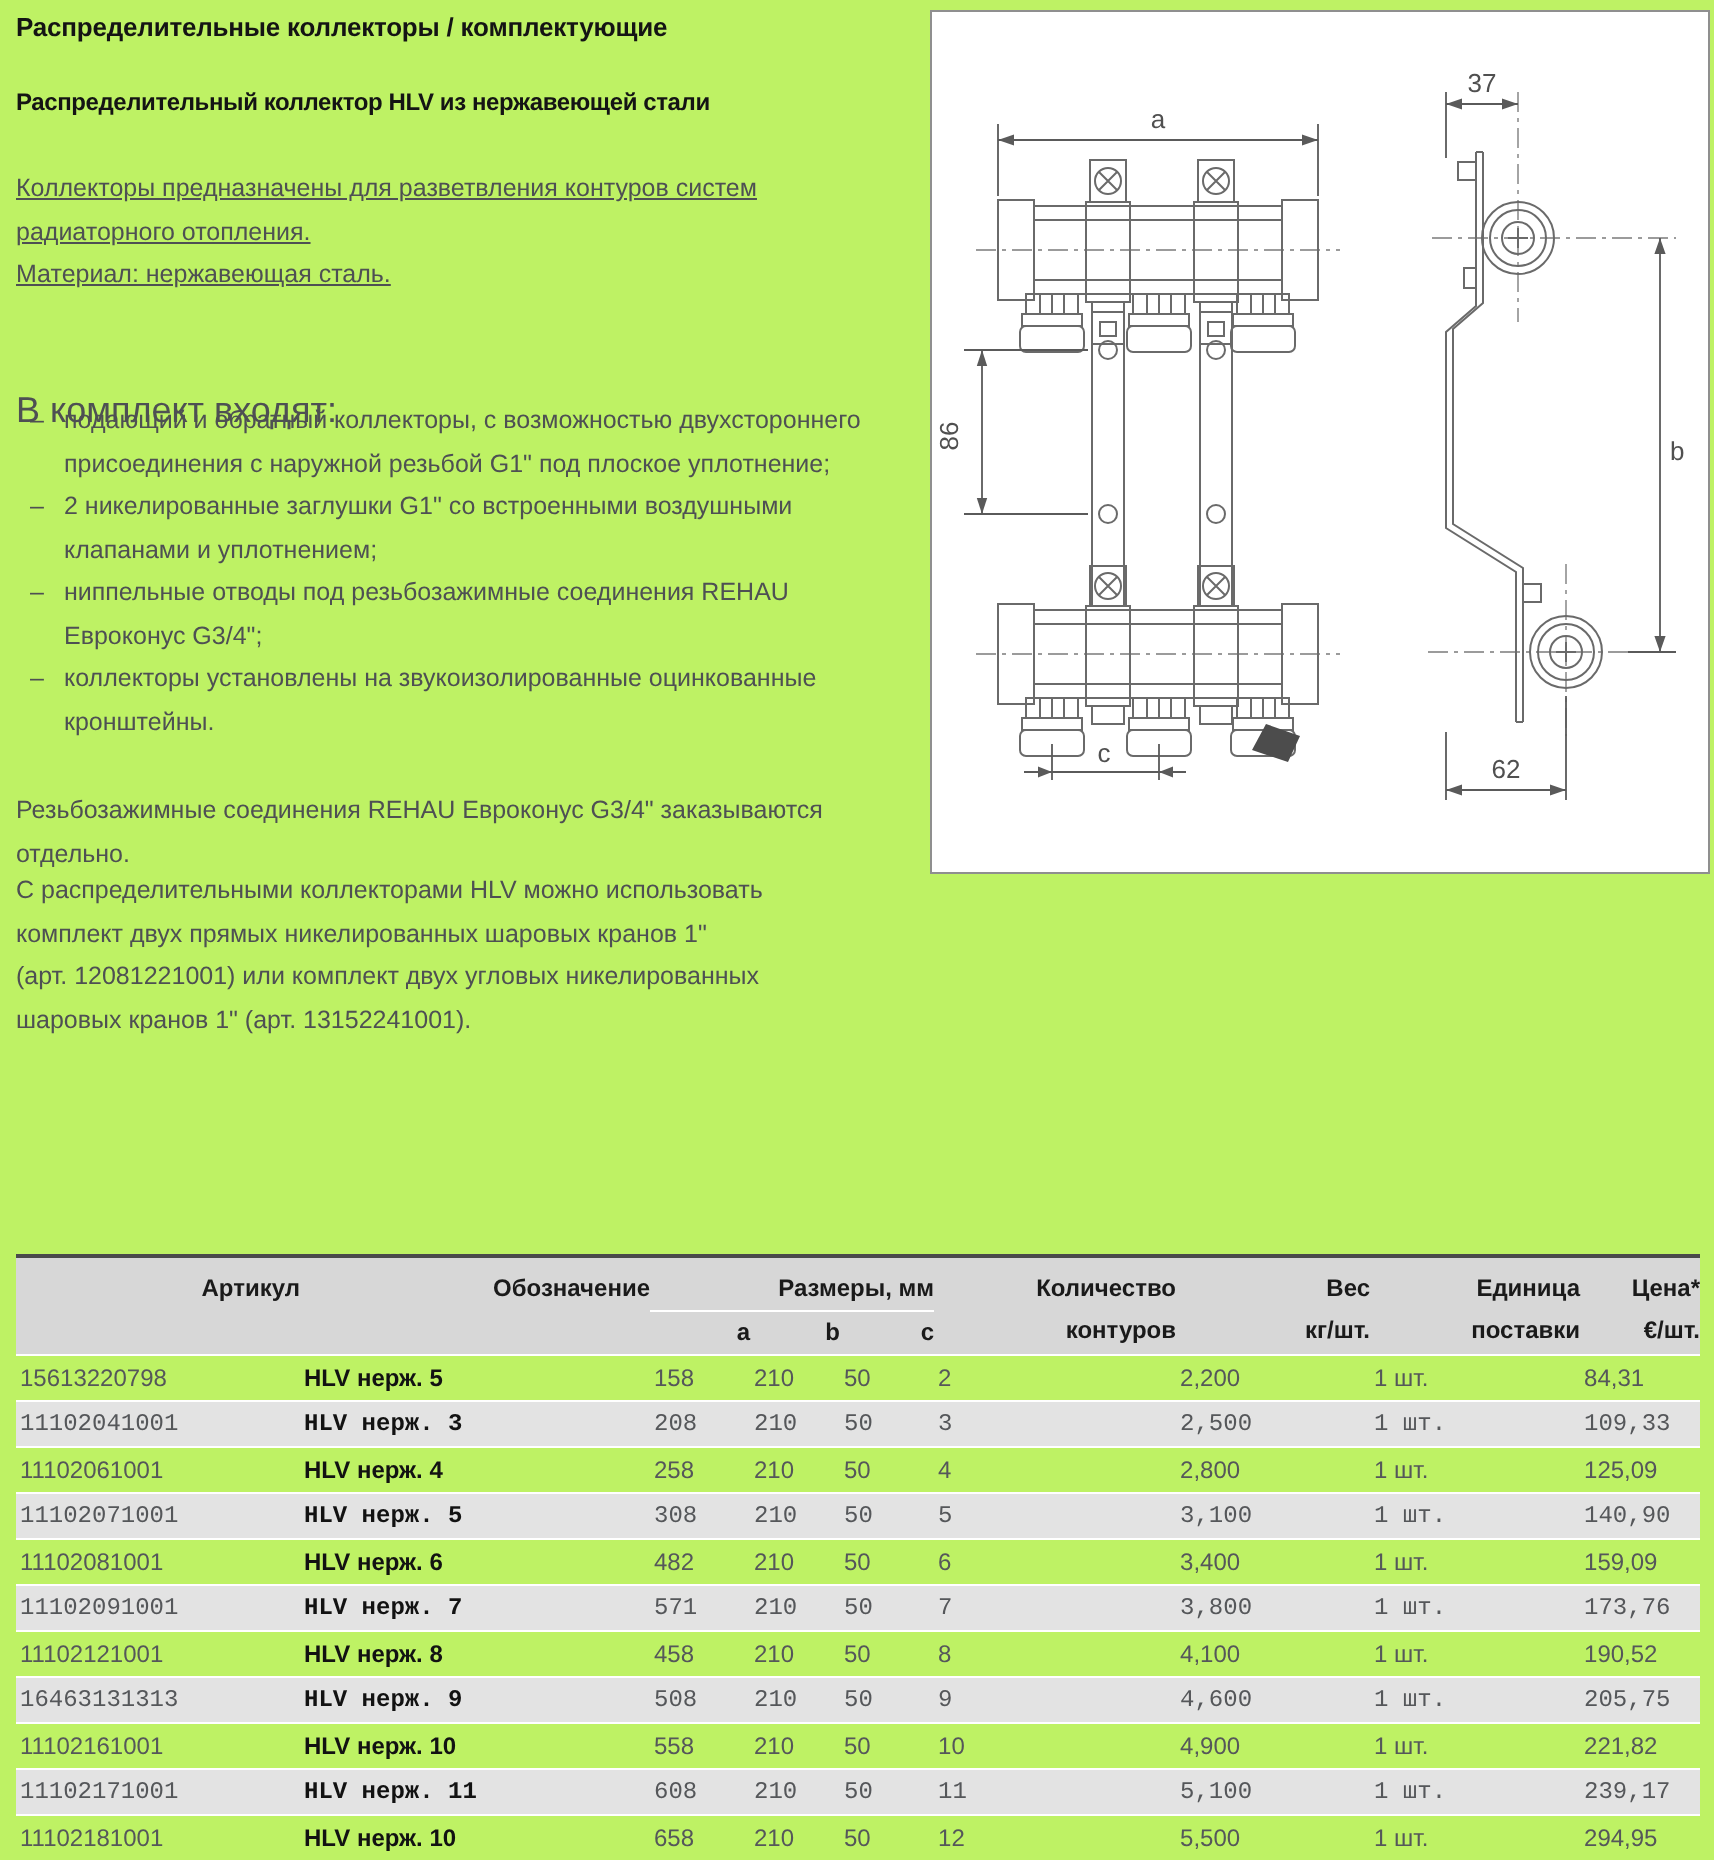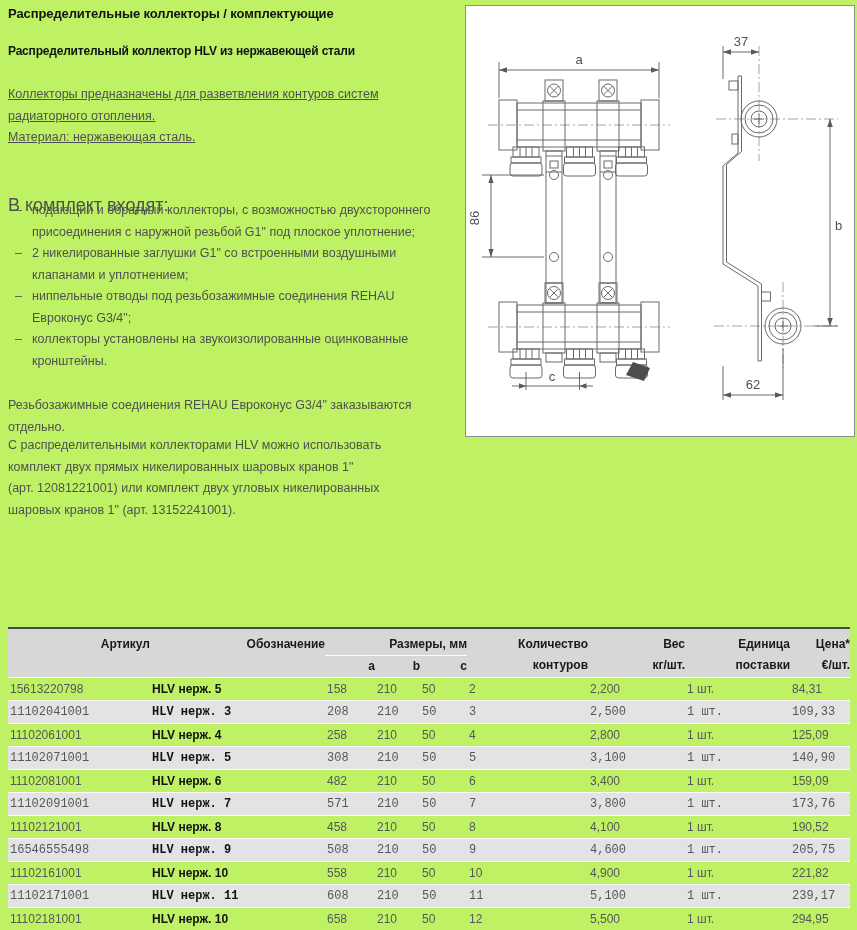--- a/index.html
+++ b/index.html
@@ -342,21 +342,21 @@
       <td class="c-desig">HLV нерж. 8</td>
       <td class="c-num">458</td>
       <td class="c-num">210</td>
       <td class="c-num">50</td>
       <td class="c-num">8</td>
       <td class="c-num">4,100</td>
       <td class="c-num">1 шт.</td>
       <td class="c-num">190,52</td>
     </tr>
         <tr class="alt">
-      <td class="c-article">16546555498</td>
+      <td class="c-article">16463131313</td>
       <td class="c-desig">HLV нерж. 9</td>
       <td class="c-num">508</td>
       <td class="c-num">210</td>
       <td class="c-num">50</td>
       <td class="c-num">9</td>
       <td class="c-num">4,600</td>
       <td class="c-num">1 шт.</td>
       <td class="c-num">205,75</td>
     </tr>
         <tr>

